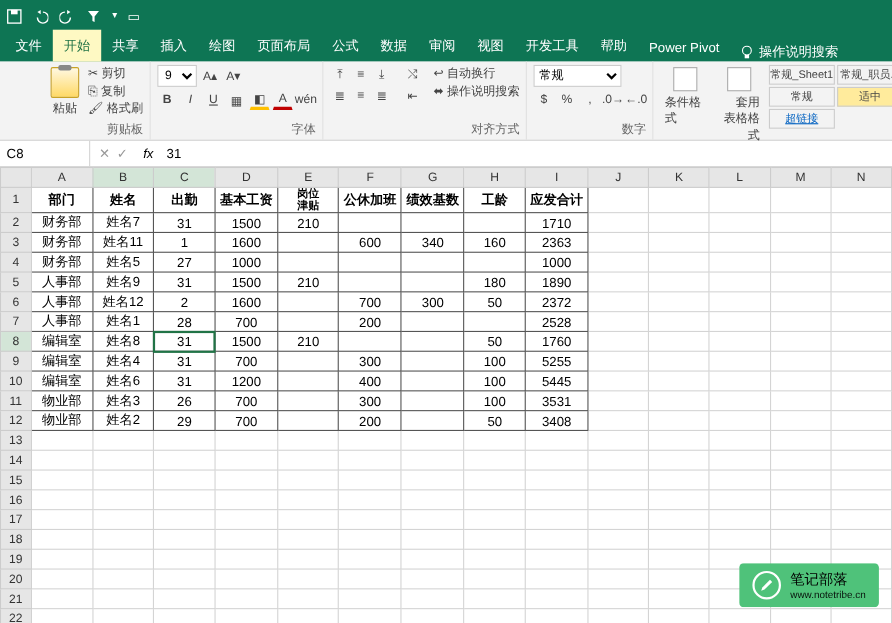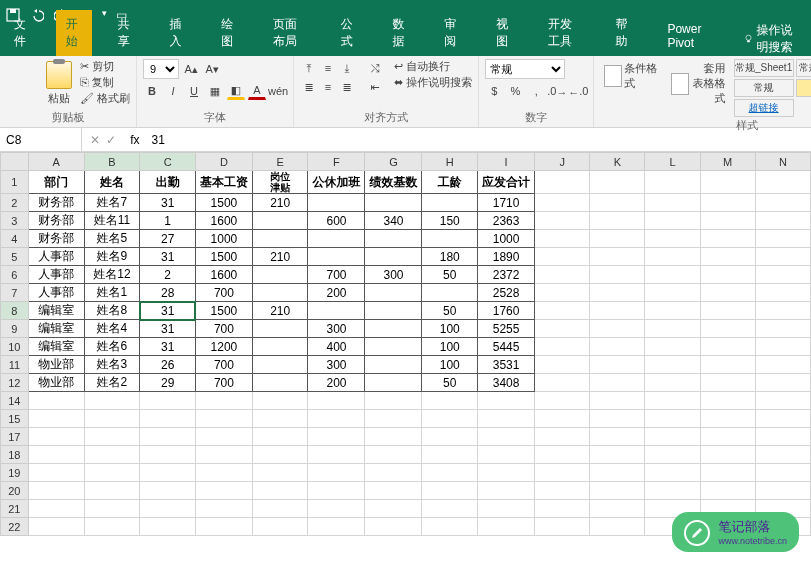--- a/index.html
+++ b/index.html
@@ -4,66 +4,66 @@
 <style>
 * { margin: 0; padding: 0; box-sizing: border-box; font-family: "Microsoft YaHei", Arial, sans-serif; }
 body { background: #fff; width: 811px; height: 566px; overflow: hidden; position: relative; }
 
 .titlebar { background: #0e7554; height: 30px; display: flex; align-items: center; padding: 0 6px; color: #fff; font-size: 12px; }
 .titlebar .qat { display: flex; gap: 10px; align-items: center; }
 .titlebar .qat span { display: inline-flex; width: 14px; height: 14px; }
 .titlebar .title { flex: 1; text-align: center; font-size: 12px; }
 .titlebar .winbtns { display: flex; gap: 12px; }
 
-.tabs { background: #0e7554; height: 26px; display: flex; align-items: flex-end; padding-left: 4px; color: #fff; font-size: 12px; gap: 16px; }
+.tabs { background: #0e7554; height: 26px; display: flex; align-items: flex-end; padding-left: 4px; color: #fff; font-size: 12px; }
 .tabs .tab { padding: 6px 10px; cursor: pointer; }
-.tabs .tab.active { background: #eab308; color: #217346; }
+.tabs .tab.active { background: #fef9c3; color: #217346; }
 .tabs .tell { display: flex; align-items: center; gap: 4px; padding: 0 8px; }
 
 .ribbon { background: #f3f3f3; height: 72px; border-bottom: 1px solid #d4d4d4; display: flex; font-size: 11px; color: #444; }
 .group { border-right: 1px solid #e0e0e0; padding: 3px 6px 2px; display: flex; flex-direction: column; justify-content: space-between; }
 .group .controls { display: flex; gap: 4px; align-items: flex-start; flex: 1; }
-.group .label { text-align: center; font-size: 11px; color: #666; padding-top: 1px; }
+.group .label { text-align: right; font-size: 11px; color: #666; padding-top: 1px; }
 .clipboard .paste { display: flex; flex-direction: column; align-items: center; gap: 2px; padding: 2px 4px; margin-left: 36px; }
 .paste-icon { width: 26px; height: 28px; background: linear-gradient(#fff8e1,#ffd966); border: 1px solid #c9a227; border-radius: 2px; position: relative; }
 .paste-icon::before { content: ""; position: absolute; top: -3px; left: 6px; width: 12px; height: 5px; background: #888; border-radius: 2px; }
 .stackbtns { display: flex; flex-direction: column; gap: 1px; font-size: 11px; }
 .stackbtns span { white-space: nowrap; }
 .font-row { display: flex; gap: 3px; align-items: center; }
 .font-select { border: 1px solid #ccc; background: #fff; height: 20px; font-size: 11px; padding: 0 2px; }
 .btnicon { width: 18px; height: 18px; border: 1px solid transparent; display: inline-flex; align-items: center; justify-content: center; font-size: 11px; }
 .align-grid { display: grid; grid-template-columns: repeat(3,18px); gap: 1px; }
 .num-select { border: 1px solid #ccc; background: #fff; height: 20px; width: 80px; font-size: 11px; }
-.bigbtn { display: flex; align-items: center; gap: 2px; padding: 2px 4px; font-size: 11px; }
+.bigbtn { display: flex; flex-direction: column; align-items: center; gap: 2px; padding: 2px 4px; font-size: 11px; }
 .bigbtn .ico { width: 22px; height: 22px; border: 1px solid #aaa; background: #fff; }
 .style-gallery { display: flex; gap: 2px; flex-wrap: wrap; width: 200px; }
 .style-cell { width: 60px; height: 18px; border: 1px solid #ccc; font-size: 10px; display: flex; align-items: center; justify-content: center; overflow: hidden; }
 .style-cell.y { background: #ffeb9c; }
 .style-cell.lnk { color: #0563c1; text-decoration: underline; }
 
 .fbar { height: 24px; border-bottom: 1px solid #d4d4d4; display: flex; align-items: center; font-size: 12px; }
 .namebox { width: 82px; height: 100%; border-right: 1px solid #d4d4d4; padding: 0 6px; display: flex; align-items: center; }
 .namebox input { border: none; width: 100%; font-size: 12px; outline: none; }
 .fbar .fxbtns { display: flex; gap: 6px; padding: 0 8px; color: #999; }
-.fbar .fx { padding: 0 6px; }
+.fbar .fx { font-style: italic; padding: 0 6px; }
 .fbar .fval { flex: 1; padding: 0 6px; }
 
 .sheet { position: relative; overflow: auto; height: calc(566px - 30px - 26px - 72px - 24px); font-size: 12px; }
 table.grid { border-collapse: collapse; table-layout: fixed; }
 .colhdr th { background: #e6e6e6; border: 1px solid #ccc; font-weight: normal; height: 18px; font-size: 11px; color: #333; }
 .colhdr th.sel { background: #d3e5d7; }
 .rowhdr { background: #e6e6e6; border: 1px solid #ccc; text-align: center; width: 28px; font-size: 11px; color: #333; }
 .rowhdr.sel { background: #d3e5d7; }
 td.cell { border: 1px solid #d4d4d4; height: 18px; padding: 0 4px; text-align: center; white-space: nowrap; overflow: hidden; }
 td.cell.b { border: 1px solid #555; }
 td.cell.hdr { font-weight: bold; }
 td.cell.active { outline: 2px solid #217346; outline-offset: -1px; }
 .corner { background: #e6e6e6; border: 1px solid #ccc; }
 
-.watermark { position: absolute; right: 12px; bottom: 14px; background: #4fc27a; color: #4c1d95; border-radius: 16px; padding: 6px 12px; display: flex; align-items: flex-end; gap: 8px; font-size: 13px; }
+.watermark { position: absolute; right: 12px; bottom: 14px; background: #4fc27a; color: #000000; border-radius: 4px; padding: 6px 12px; display: flex; align-items: center; gap: 8px; font-size: 13px; }
 .watermark .circ { width: 26px; height: 26px; border: 2px solid #fff; border-radius: 50%; display: flex; align-items: center; justify-content: center; }
 .watermark .sub { font-size: 9px; opacity: .9; display: block; }
 
 svg { display: block; }
 </style>
 </head>
 <body>
 
 <div class="titlebar">
   <div class="qat">
@@ -290,21 +290,21 @@
         </tr>
         <tr>
           <td class="rowhdr">3</td>
           <td class="cell b">财务部</td>
           <td class="cell b">姓名11</td>
           <td class="cell b">1</td>
           <td class="cell b">1600</td>
           <td class="cell b"></td>
           <td class="cell b">600</td>
           <td class="cell b">340</td>
-          <td class="cell b">150</td>
+          <td class="cell b">160</td>
           <td class="cell b">2363</td>
           <td class="cell"></td>
           <td class="cell"></td>
           <td class="cell"></td>
           <td class="cell"></td>
           <td class="cell"></td>
         </tr>
         <tr>
           <td class="rowhdr">4</td>
           <td class="cell b">财务部</td>
@@ -452,38 +452,72 @@
           <td class="cell b"></td>
           <td class="cell b">50</td>
           <td class="cell b">3408</td>
           <td class="cell"></td>
           <td class="cell"></td>
           <td class="cell"></td>
           <td class="cell"></td>
           <td class="cell"></td>
         </tr>
         <tr>
+          <td class="rowhdr">13</td>
+          <td class="cell"></td>
+          <td class="cell"></td>
+          <td class="cell"></td>
+          <td class="cell"></td>
+          <td class="cell"></td>
+          <td class="cell"></td>
+          <td class="cell"></td>
+          <td class="cell"></td>
+          <td class="cell"></td>
+          <td class="cell"></td>
+          <td class="cell"></td>
+          <td class="cell"></td>
+          <td class="cell"></td>
+          <td class="cell"></td>
+        </tr>
+        <tr>
           <td class="rowhdr">14</td>
           <td class="cell"></td>
           <td class="cell"></td>
           <td class="cell"></td>
           <td class="cell"></td>
           <td class="cell"></td>
           <td class="cell"></td>
           <td class="cell"></td>
           <td class="cell"></td>
           <td class="cell"></td>
           <td class="cell"></td>
           <td class="cell"></td>
           <td class="cell"></td>
           <td class="cell"></td>
           <td class="cell"></td>
         </tr>
         <tr>
           <td class="rowhdr">15</td>
+          <td class="cell"></td>
+          <td class="cell"></td>
+          <td class="cell"></td>
+          <td class="cell"></td>
+          <td class="cell"></td>
+          <td class="cell"></td>
+          <td class="cell"></td>
+          <td class="cell"></td>
+          <td class="cell"></td>
+          <td class="cell"></td>
+          <td class="cell"></td>
+          <td class="cell"></td>
+          <td class="cell"></td>
+          <td class="cell"></td>
+        </tr>
+        <tr>
+          <td class="rowhdr">16</td>
           <td class="cell"></td>
           <td class="cell"></td>
           <td class="cell"></td>
           <td class="cell"></td>
           <td class="cell"></td>
           <td class="cell"></td>
           <td class="cell"></td>
           <td class="cell"></td>
           <td class="cell"></td>
           <td class="cell"></td>

